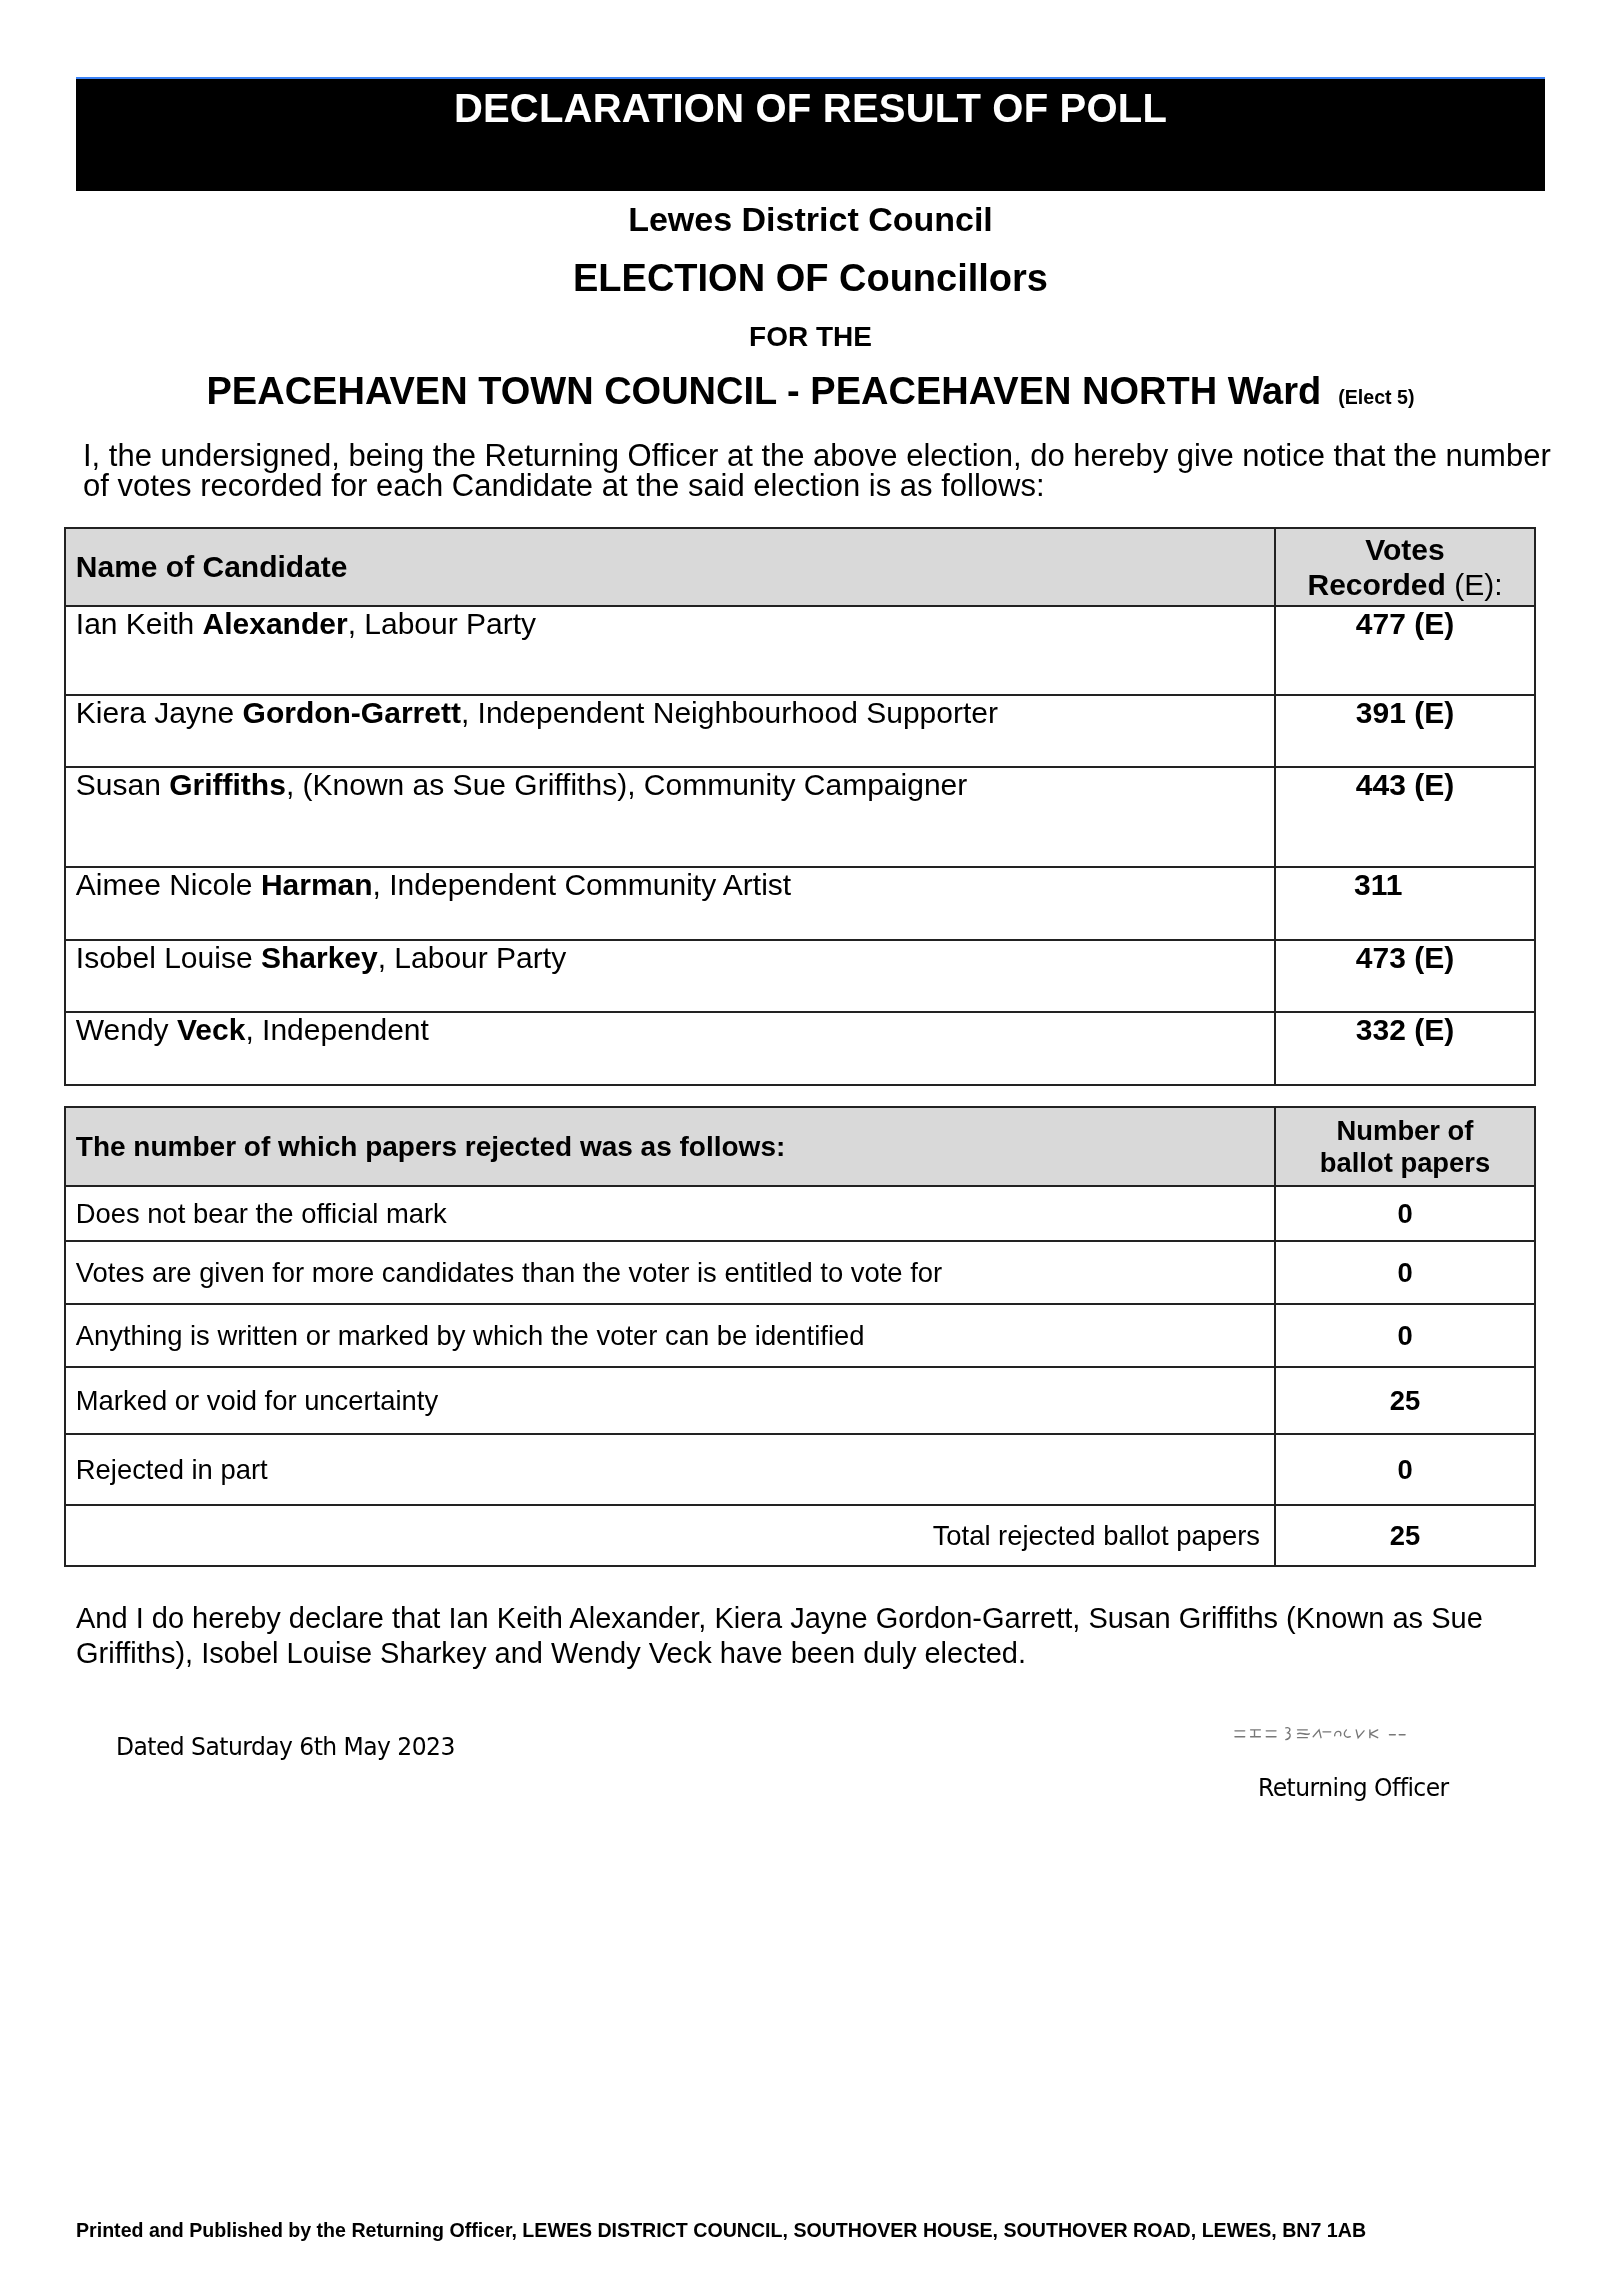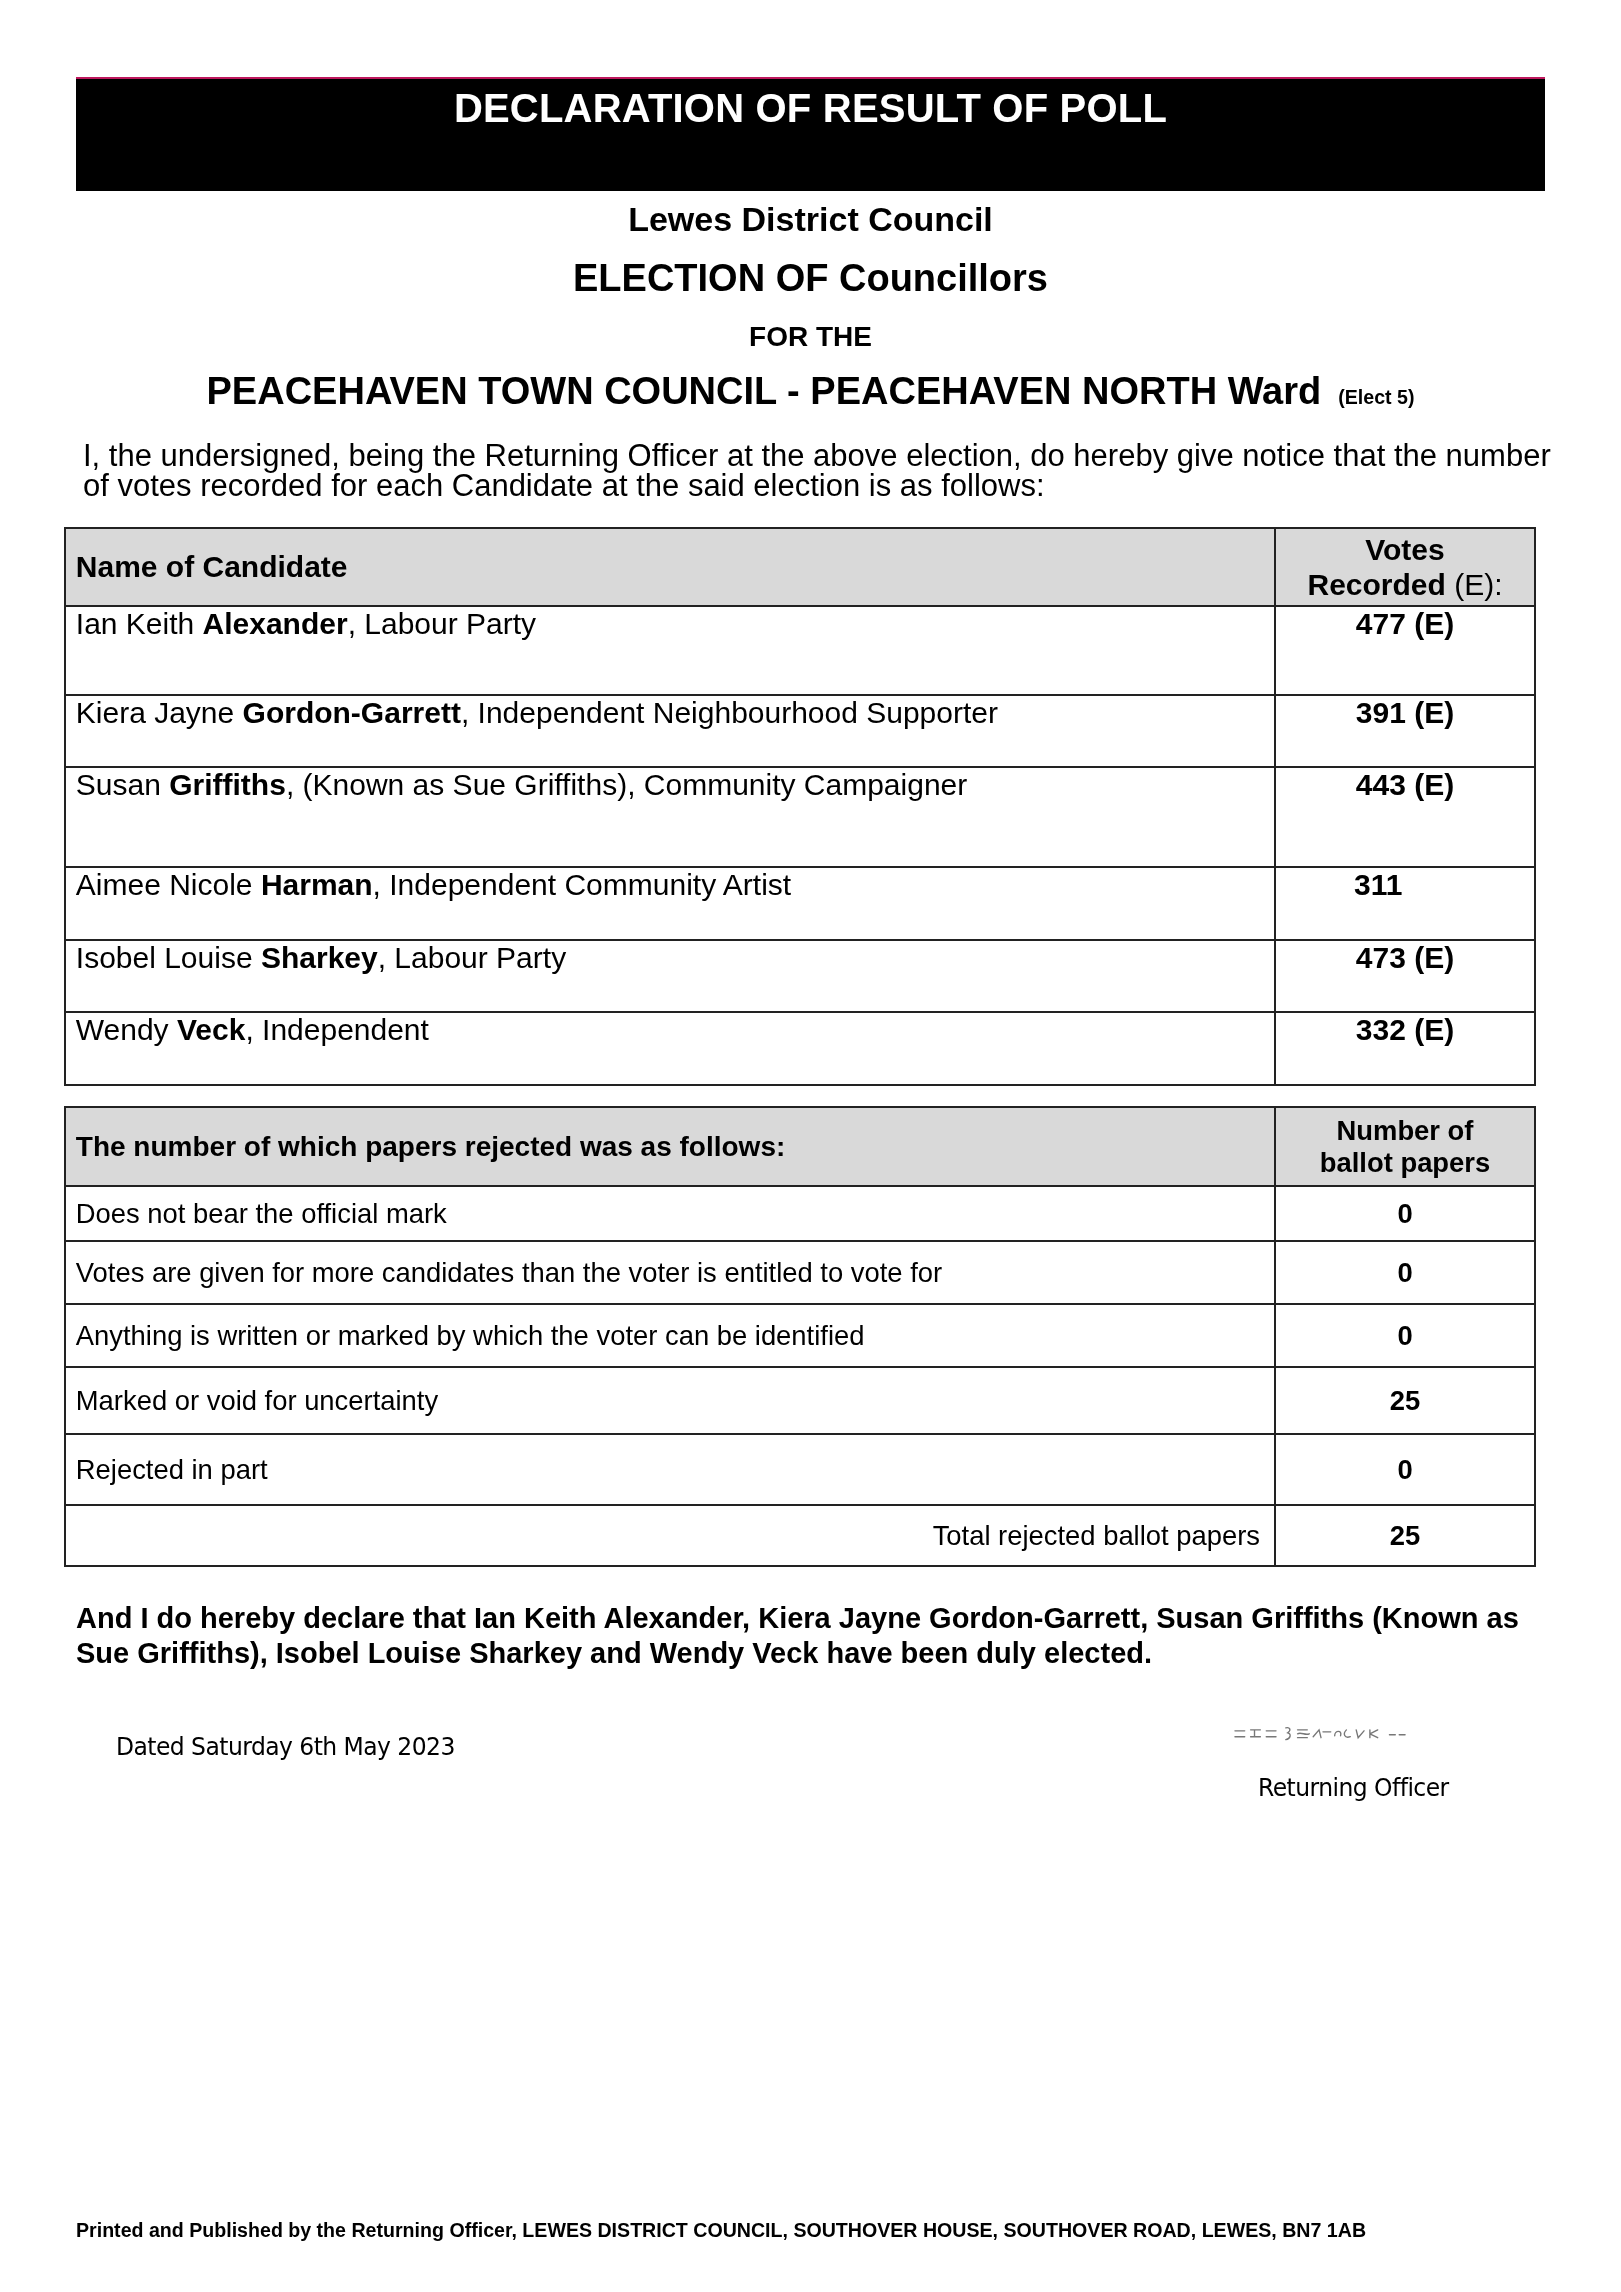--- a/index.html
+++ b/index.html
@@ -2,21 +2,21 @@
 <html><head>
   <meta charset="utf-8">
   <style>
     html, body { margin: 0; padding: 0; background: #ffffff; }
     body {
       width: 1621px; height: 2293px; position: relative; overflow: hidden;
       font-family: "Liberation Sans", sans-serif; color: #000;
     }
     .banner {
       position: absolute; left: 76px; top: 77px; width: 1469px; height: 114px;
-      background: #000; border-top: 2px solid #be185d; box-sizing: border-box;
+      background: #000; border-top: 2px solid #3b82f6; box-sizing: border-box;
     }
     .banner-title {
       position: absolute; left: 0; right: 0; top: 6.9px; text-align: center;
       color: #fff; font-weight: bold; font-size: 40px; letter-spacing: 0.2px;
     }
     .center-line {
       position: absolute; left: 76px; width: 1469px; text-align: center; font-weight: bold;
     }
     .council { top: 200px; font-size: 34px; }
     .election { top: 257px; font-size: 38px; }
@@ -47,21 +47,21 @@
     .rej-table { top: 1106px; }
     .rej-table col.c1 { width: 1210px; }
     .rej-table col.c2 { width: 260px; }
     .rej-table th { height: 79px; font-size: 28px; text-align: left; }
     .rej-table th.num-h { text-align: center; line-height: 32px; font-size: 27.4px; }
     .rej-table td { font-size: 27.4px; vertical-align: middle; }
     .rej-table td.v { text-align: center; font-weight: bold; }
     .rej-table td.total-label { text-align: right; padding-right: 14px; }
     .declare {
       position: absolute; left: 76px; top: 1601px; width: 1480px;
-      font-size: 29px; font-weight: bold; line-height: 35px;
+      font-size: 29px; font-weight: normal; line-height: 35px;
     }
     .dated {
       position: absolute; left: 116px; top: 1731px; font-size: 25.5px;
       font-family: "DejaVu Sans", sans-serif; letter-spacing: -0.6px; transform: scaleX(0.92); transform-origin: left;
     }
     .signature {
       position: absolute; left: 1233px; top: 1722px; width: 176px; height: 21.6px;
     }
     .ro-label {
       position: absolute; left: 1258px; top: 1772px; font-size: 25.5px;

